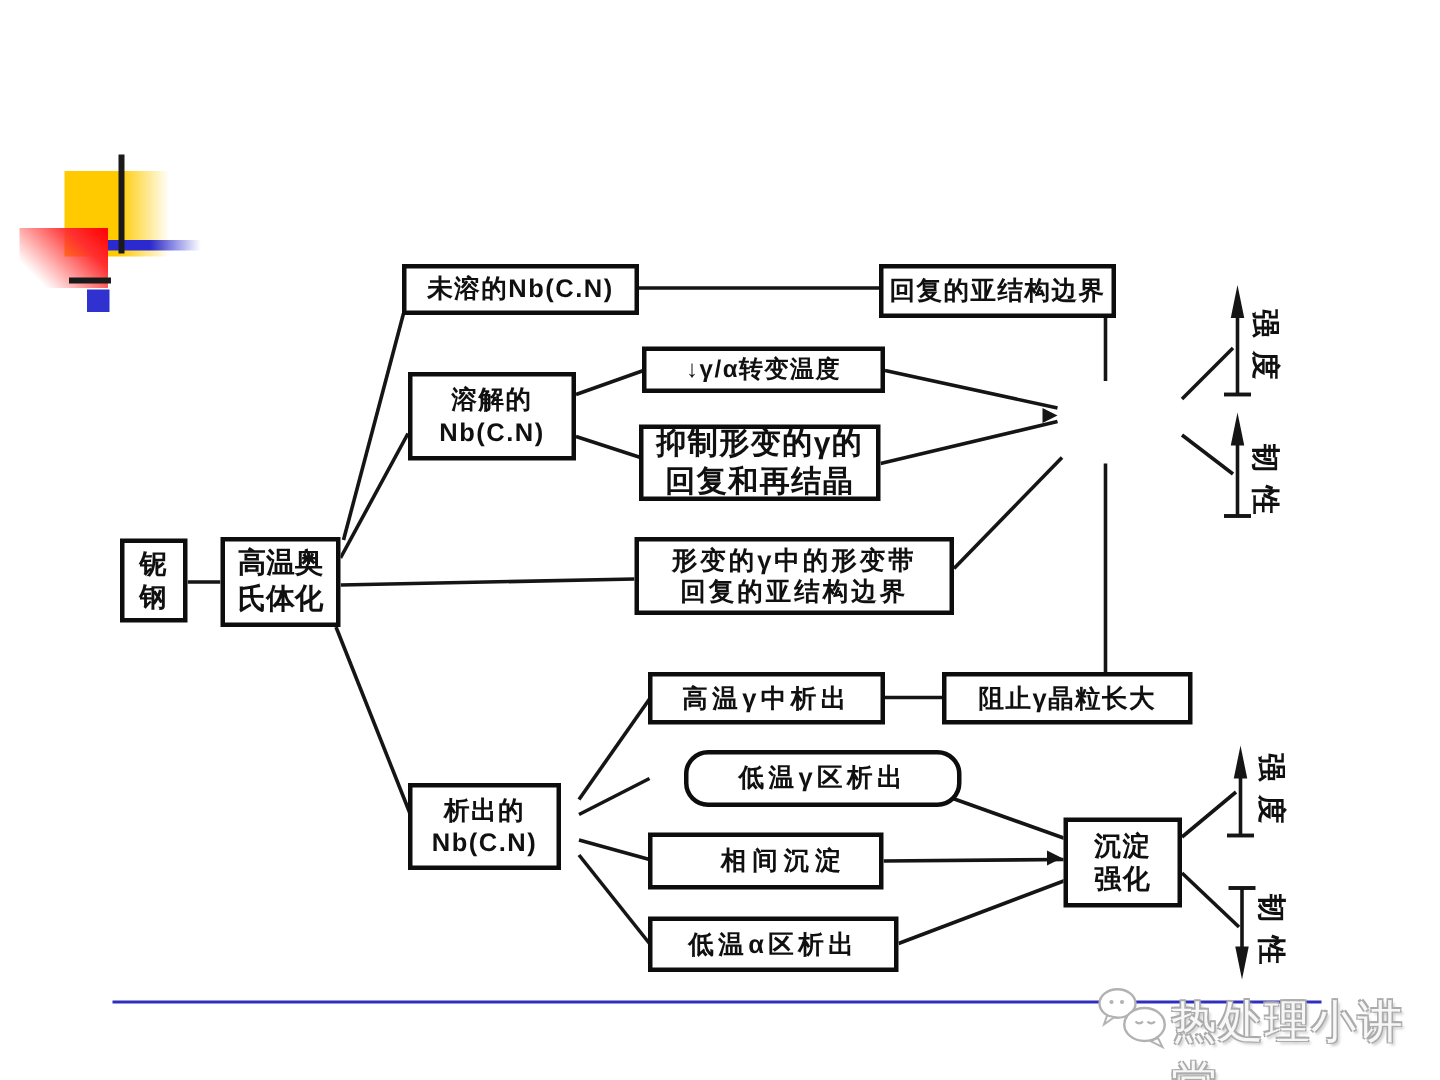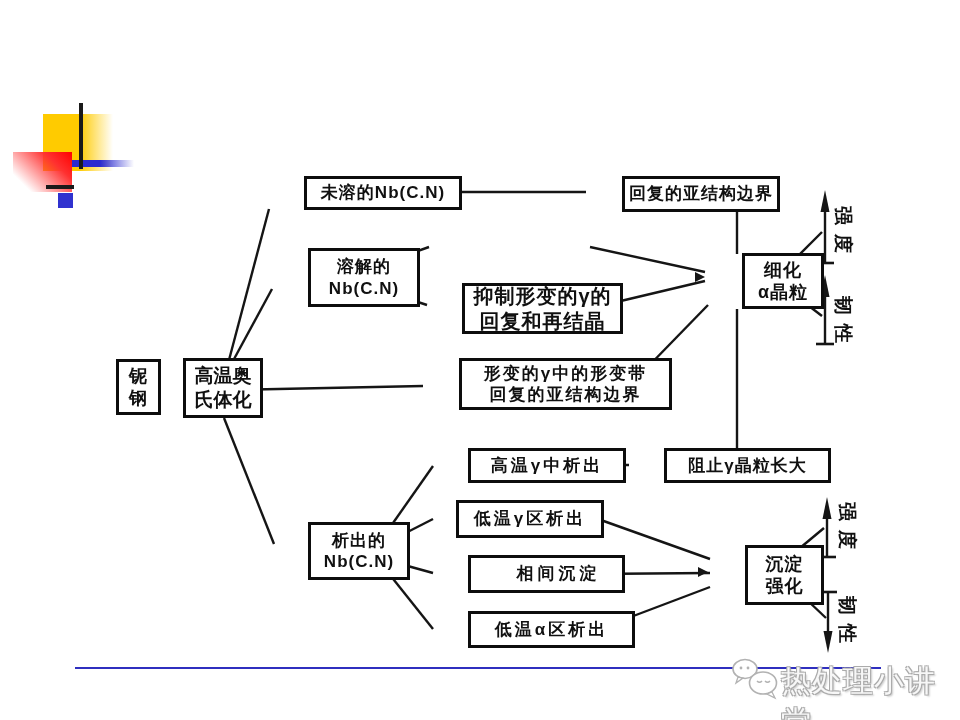--- a/index.html
+++ b/index.html
@@ -21,21 +21,21 @@
 
   
   .lines{position:absolute;left:0;top:0;width:960px;height:720px;z-index:1;}
   .lines line{stroke:#151515;stroke-width:2.4;}
   .lines .tick{stroke-width:2.6;}
   .lines polygon{fill:#151515;}
   .fbox{
     position:absolute;z-index:2;box-sizing:border-box;
     border:3px solid #0d0d0d;background:#fff;color:#101010;
     display:flex;align-items:center;justify-content:center;text-align:center;
-    font-weight:700;line-height:1.25;white-space:pre-line;letter-spacing:1px;margin-left:36px;
+    font-weight:700;line-height:1.25;white-space:pre-line;letter-spacing:1px;
   }
   .vlabel{
     position:absolute;z-index:2;color:#101010;font-weight:700;font-size:19px;
     letter-spacing:9px;white-space:nowrap;transform:rotate(90deg);transform-origin:0 0;
   }
 
   
   .footer-line{position:absolute;left:75px;top:667px;width:806px;height:2px;background:#2f2fbf;z-index:3;}
   .wm-logo{position:absolute;left:730px;top:656px;z-index:4;}
   .wm-text{
@@ -110,31 +110,30 @@
   </svg>
 
   <div class="fbox" style="left:80px;top:359px;width:45px;height:56px;font-size:18px;">铌
 钢</div>
   <div class="fbox" style="left:147px;top:358px;width:80px;height:60px;font-size:19px;letter-spacing:0;">高温奥
 氏体化</div>
   <div class="fbox" style="left:268px;top:176px;width:158px;height:34px;font-size:17px;">未溶的Nb(C.N)</div>
   <div class="fbox" style="left:586px;top:176px;width:158px;height:36px;font-size:17px;">回复的亚结构边界</div>
   <div class="fbox" style="left:272px;top:248px;width:112px;height:59px;font-size:17px;">溶解的
 Nb(C.N)</div>
+  <div class="fbox" style="left:428px;top:231px;width:162px;height:31px;font-size:16px;">↓γ/α转变温度</div>
   <div class="fbox" style="left:426px;top:283px;width:161px;height:51px;font-size:20px;">抑制形变的γ的
 回复和再结晶</div>
-  <div class="fbox" style="left:706px;top:253px;width:82px;height:56px;font-size:18px;">细化
-α晶粒</div>
   <div class="fbox" style="left:423px;top:358px;width:213px;height:52px;font-size:17px;letter-spacing:2px;">形变的γ中的形变带
 回复的亚结构边界</div>
   <div class="fbox" style="left:432px;top:448px;width:158px;height:35px;font-size:17px;letter-spacing:3px;">高温γ中析出</div>
   <div class="fbox" style="left:628px;top:448px;width:167px;height:35px;font-size:17px;">阻止γ晶粒长大</div>
   <div class="fbox" style="left:272px;top:522px;width:102px;height:58px;font-size:17px;">析出的
 Nb(C.N)</div>
-  <div class="fbox" style="left:420px;top:500px;width:148px;height:38px;font-size:17px;letter-spacing:3px;">低温γ区析出</div>
+  <div class="fbox" style="left:456px;top:500px;width:185px;height:38px;font-size:17px;letter-spacing:3px;border-radius:16px;">低温γ区析出</div>
   <div class="fbox" style="left:432px;top:555px;width:157px;height:38px;font-size:17px;letter-spacing:4px;padding-left:24px;">相间沉淀</div>
   <div class="fbox" style="left:432px;top:611px;width:167px;height:37px;font-size:17px;letter-spacing:3px;">低温α区析出</div>
   <div class="fbox" style="left:709px;top:545px;width:79px;height:60px;font-size:18px;">沉淀
 强化</div>
 
   <div class="vlabel" style="left:856px;top:206px;">强度</div>
   <div class="vlabel" style="left:856px;top:296px;">韧性</div>
   <div class="vlabel" style="left:860px;top:502px;">强度</div>
   <div class="vlabel" style="left:860px;top:596px;">韧性</div>
 

